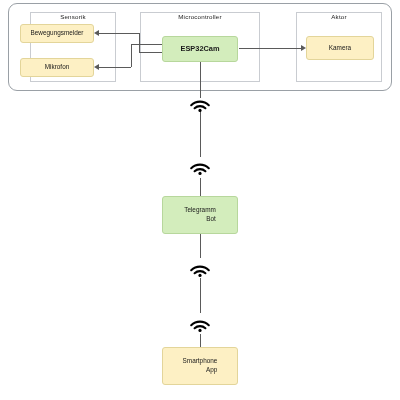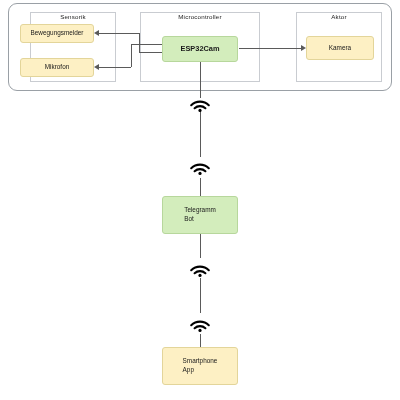--- a/index.html
+++ b/index.html
@@ -44,21 +44,21 @@
     white-space: nowrap;
   }
   .node {
     position: absolute;
     box-sizing: border-box;
     border: 1px solid #b9b9b9;
     border-radius: 3px;
     display: flex;
     align-items: center;
     justify-content: center;
-    text-align: left;
+    text-align: right;
     font-size: 6.4px;
     color: #1a1a1a;
     line-height: 1.35;
     white-space: pre-line;
   }
   .node.yellow { background: #fdf0c4; border-color: #e3d59a; }
   .node.green  { background: #d3edbc; border-color: #b7d79c; }
   .node.bold   { font-weight: bold; font-size: 7.4px; }
   .line {
     position: absolute;

